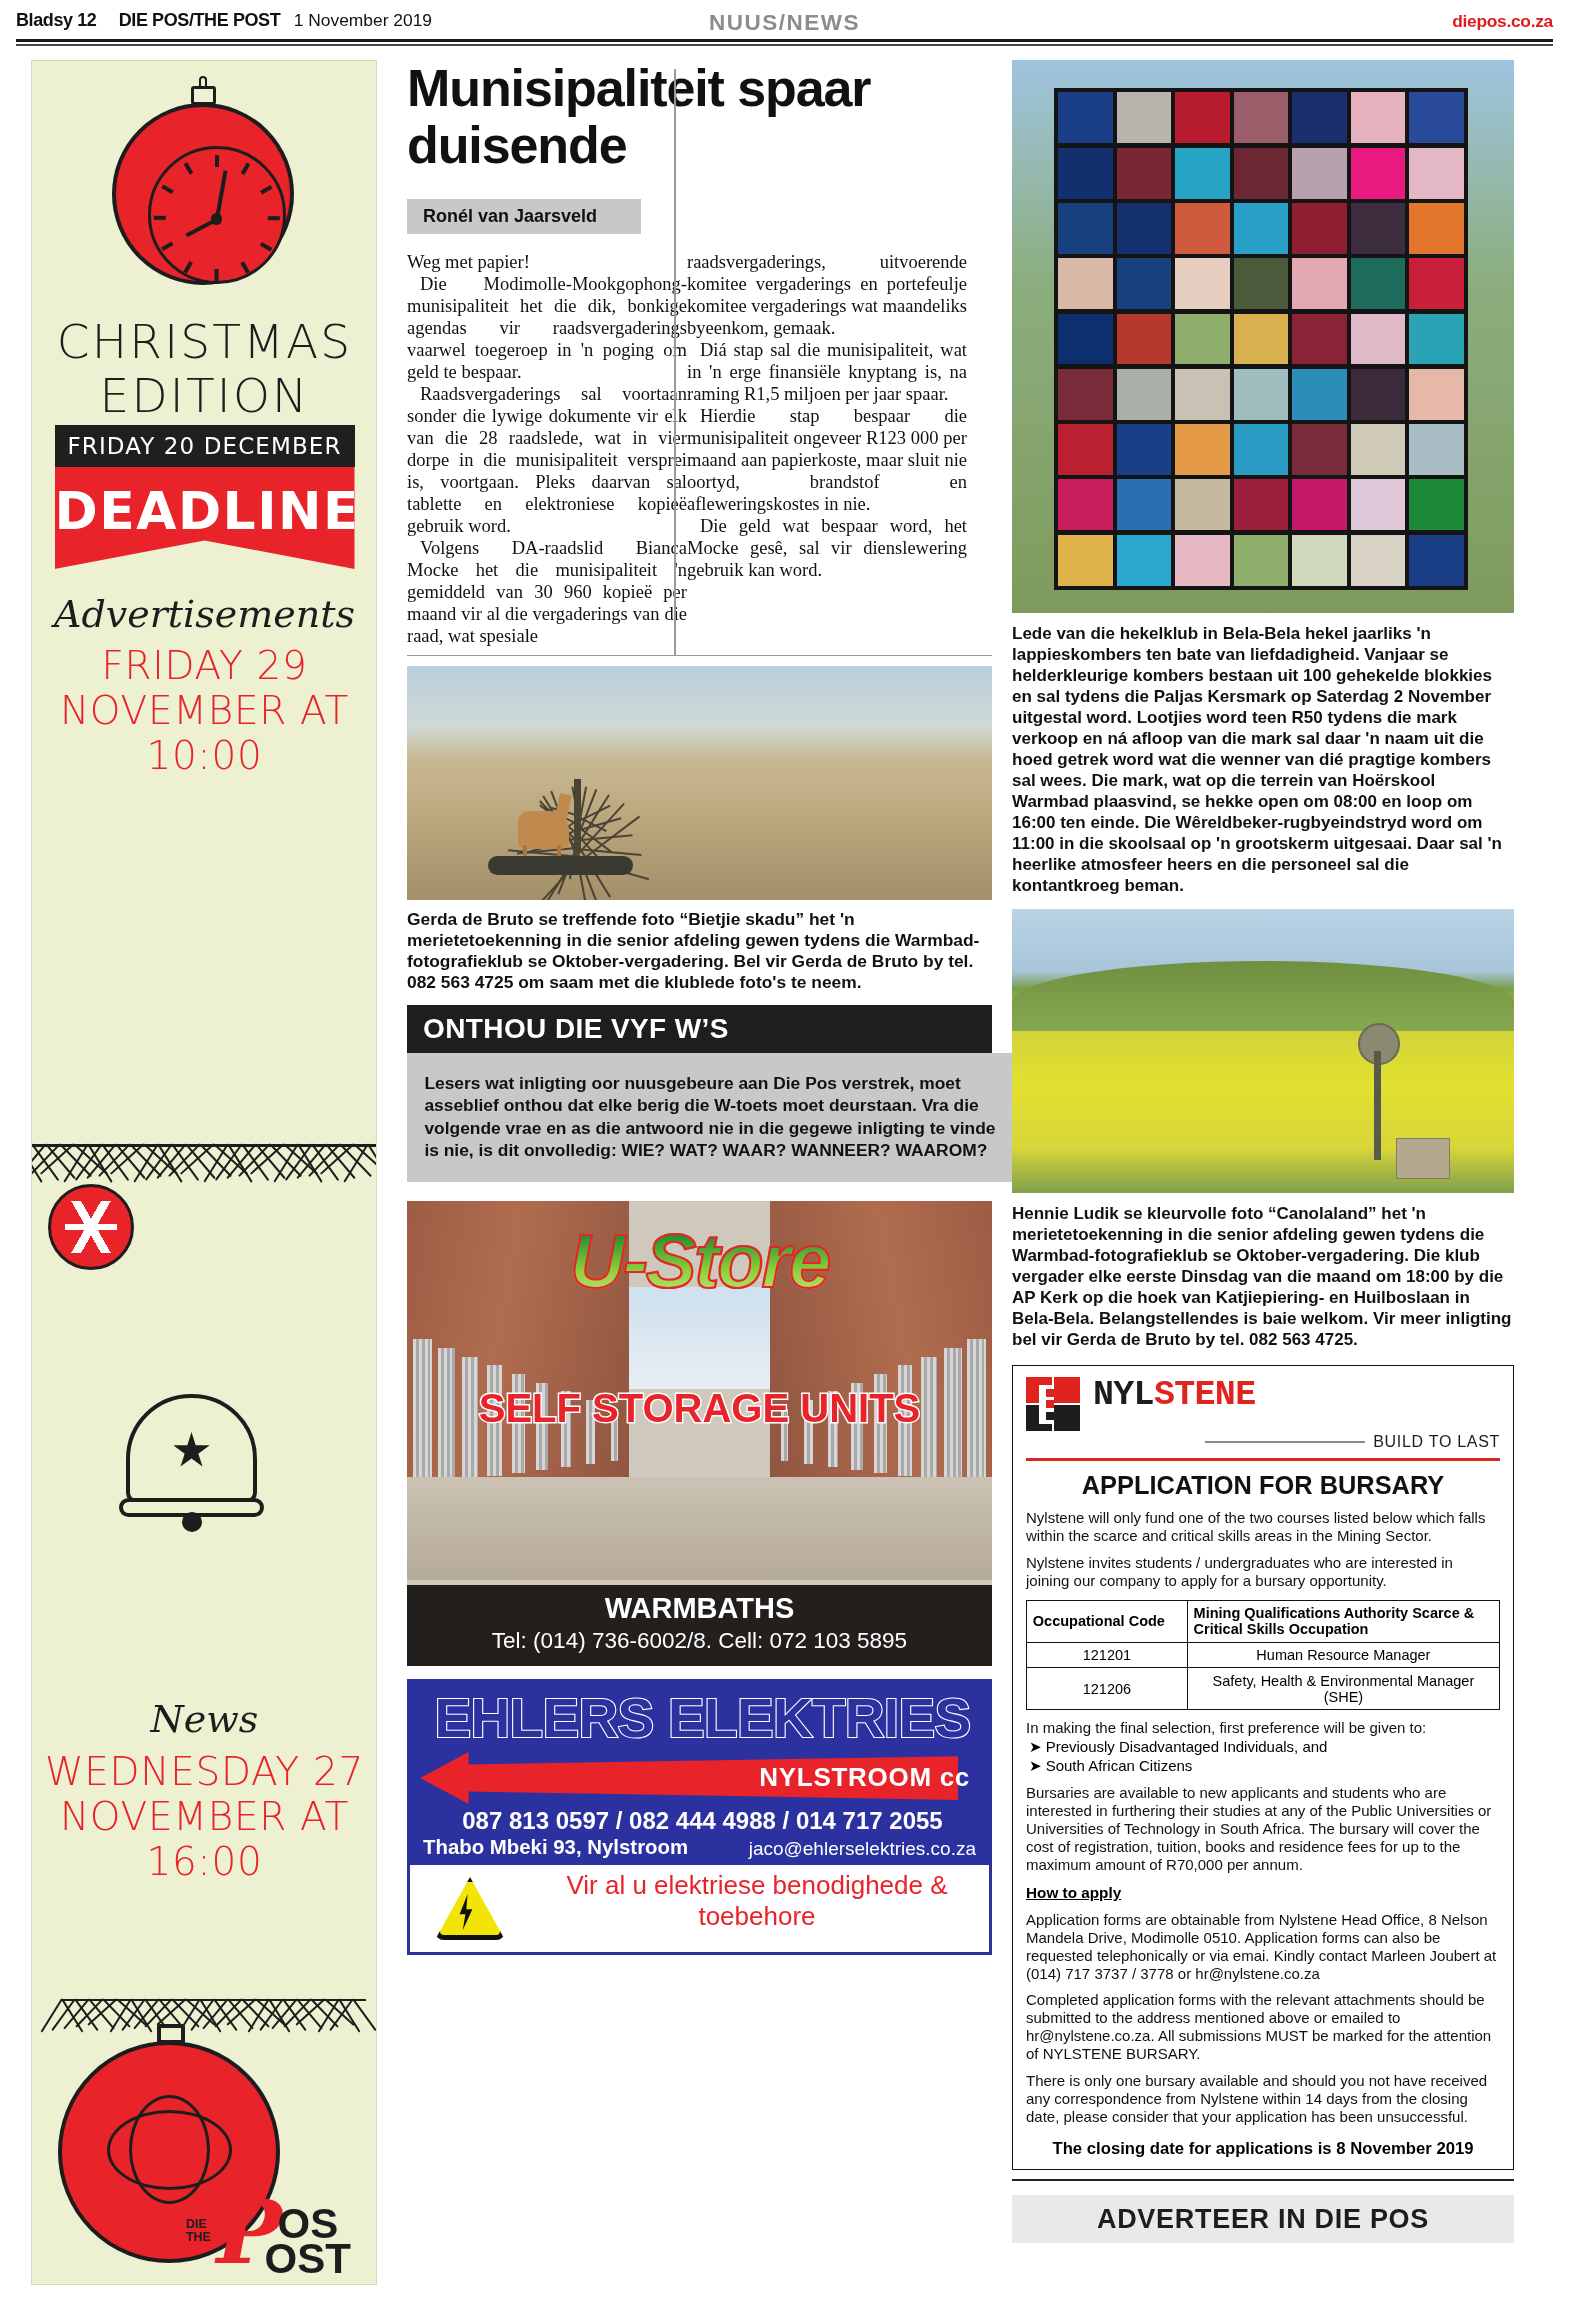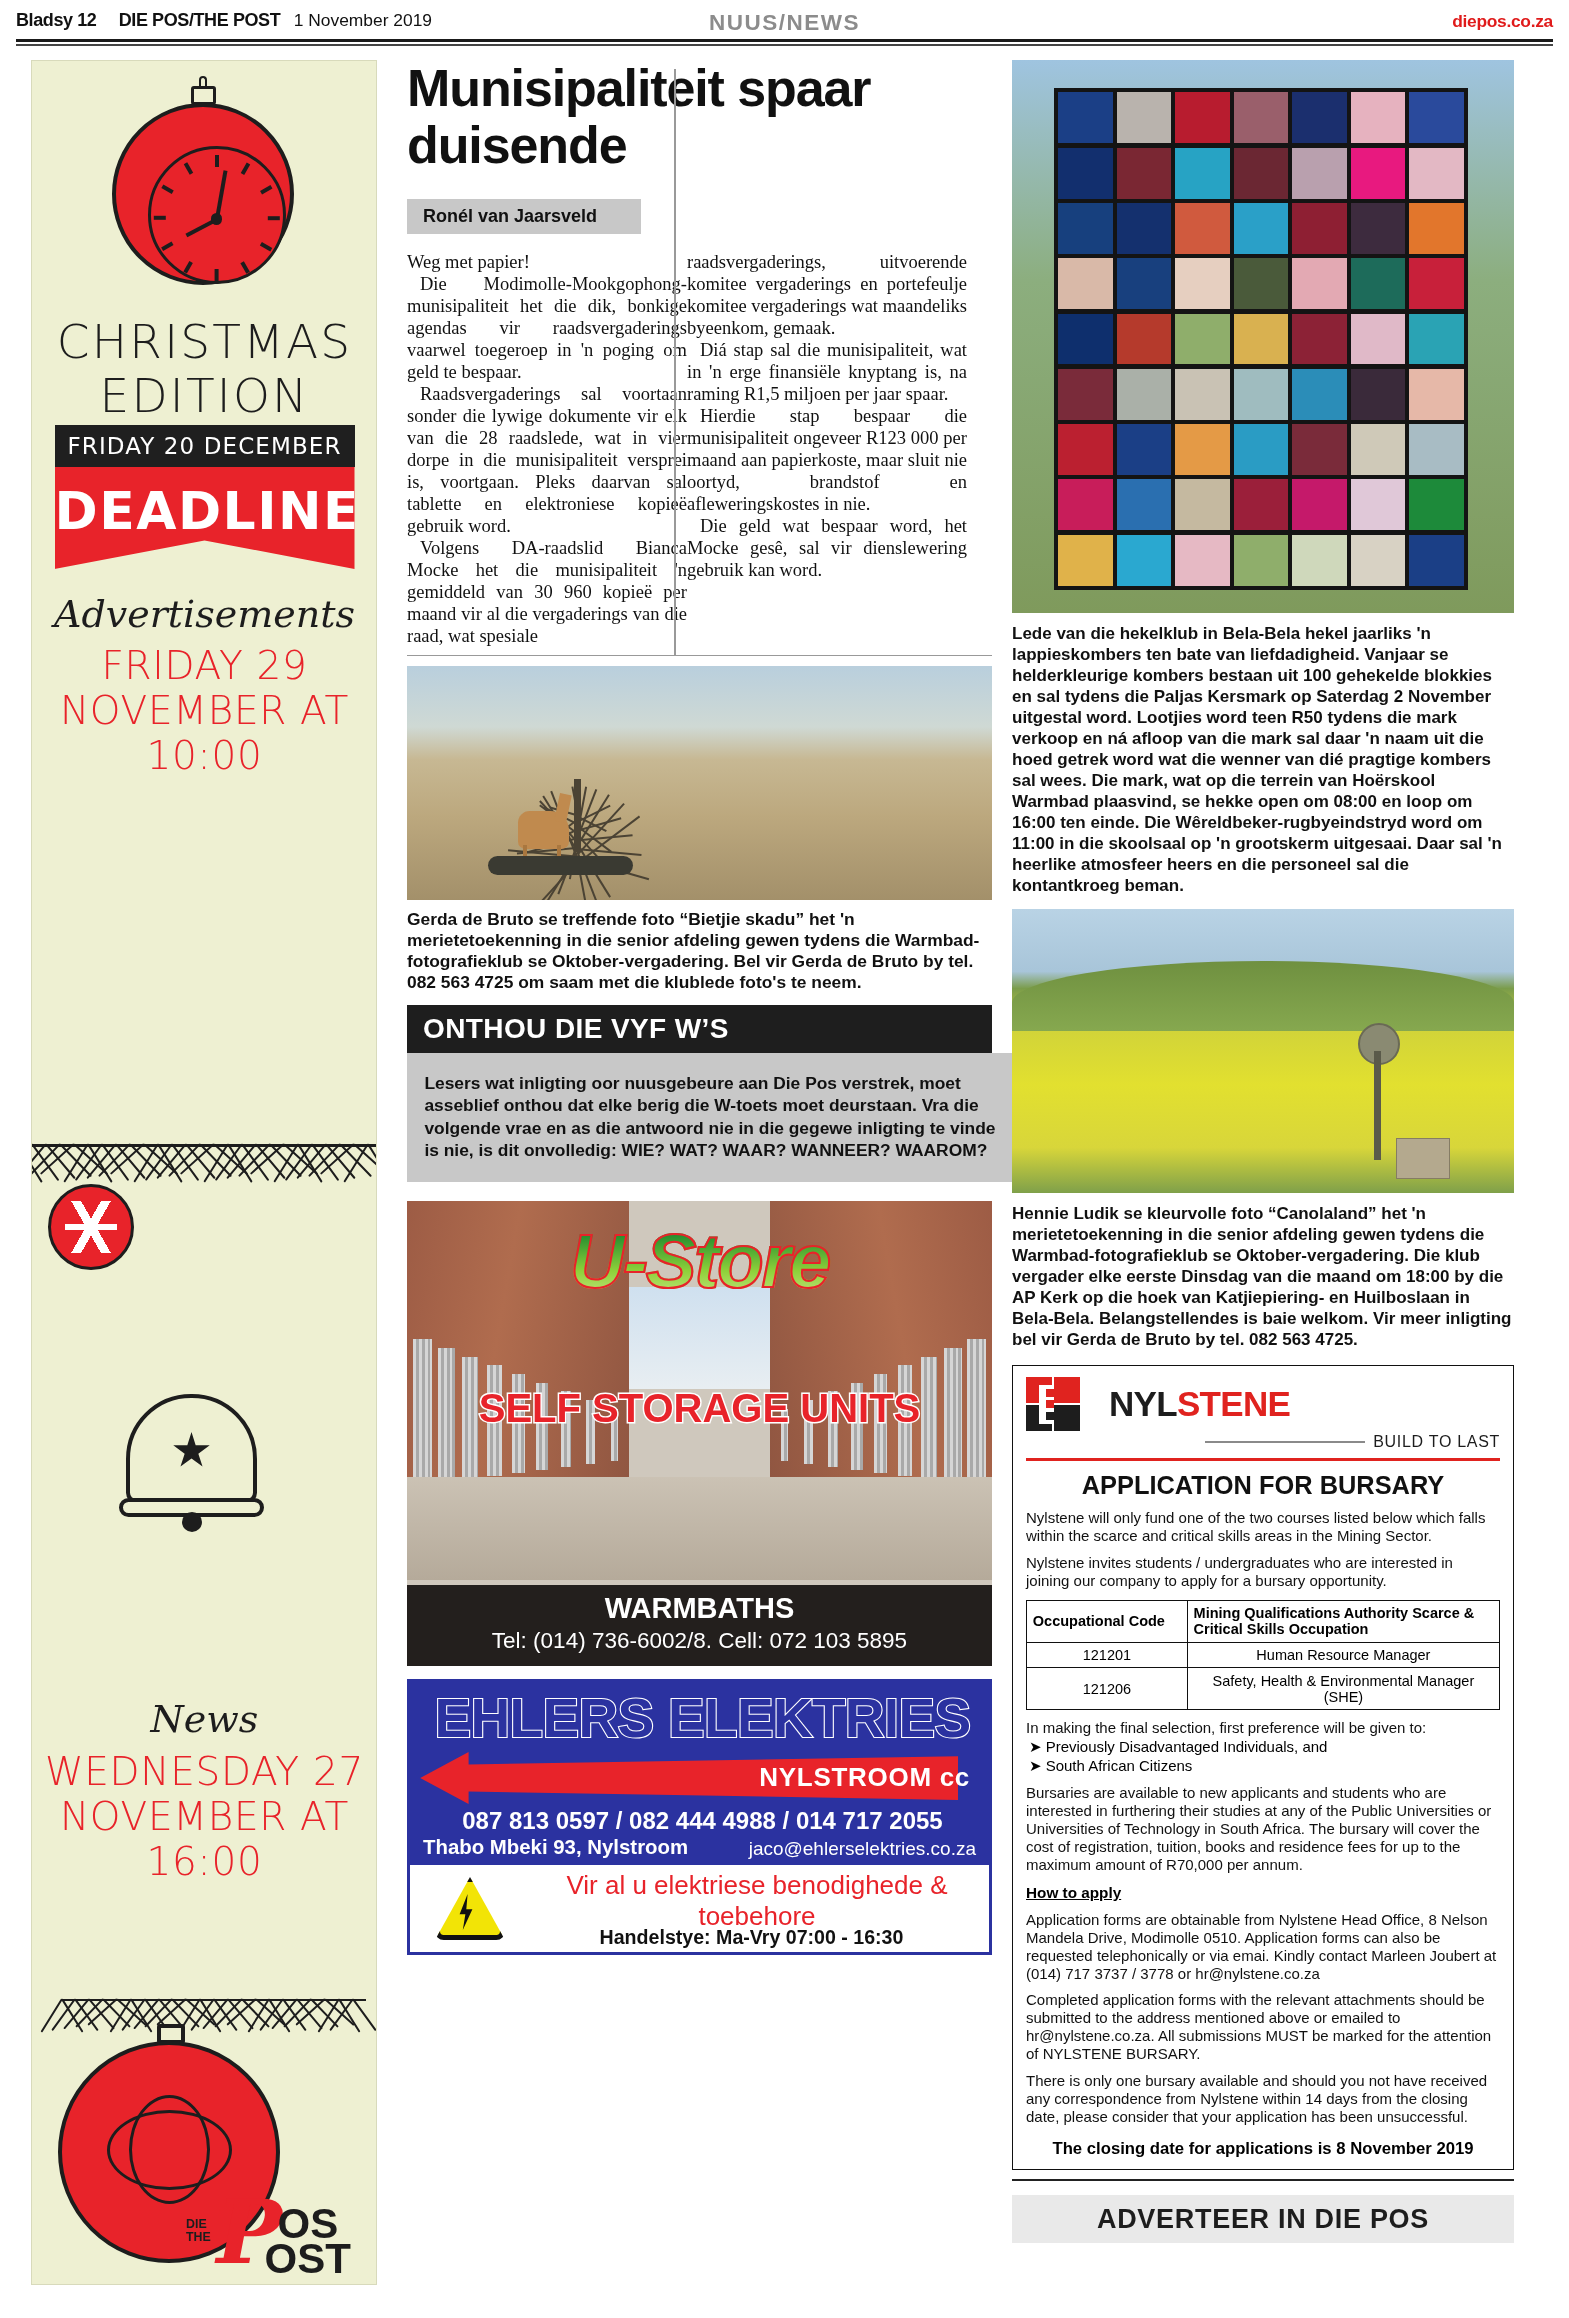--- a/index.html
+++ b/index.html
@@ -228,21 +228,21 @@
   .canola-hill { position:absolute; left:0; top:52px; width:502px; height:70px;
      background:linear-gradient(#6f9040,#86a84f); border-radius:50% 50% 0 0 / 60% 60% 0 0; }
   .windmill { position:absolute; right:95px; top:109px; width:80px; height:145px; }
   .windmill .mast { position:absolute; left:35px; top:33px; width:7.3px; height:109px; background:#5a5a4a; }
   .windmill .fan { position:absolute; left:19px; top:4.4px; width:42px; height:42px;
      border-radius:50%; background:#8a8a72; border:2.9px solid #6a6a55; }
   .shed { position:absolute; right:64px; bottom:14.5px; width:54px; height:41px; background:#b4a98e; border:1.5px solid #857c64; }
   .cap-canola { margin-top:10.2px; font-size:17px; line-height:21px; font-weight:bold; color:#111; }
 
   .nylstene { margin-top:14.5px; width:502px; border:1.5px solid #111; padding:11.6px 13px 10.2px 13px; background:#fff; }
-  .nyl-top { display:flex; align-items:center; gap:29px; }
+  .nyl-top { display:flex; gap:13px;font-family:Liberation Mono, monospace; }
   .nyl-mark { width:54px; height:54px; position:relative; flex:0 0 auto; }
   .nyl-mark .q1 { position:absolute; left:0; top:0; width:26px; height:26px; background:#e0231f; }
   .nyl-mark .q2 { position:absolute; left:0; top:28px; width:26px; height:26px; background:#1d1d1d; }
   .nyl-mark .q3 { position:absolute; left:28px; top:0; width:26px; height:26px; background:#e0231f; }
   .nyl-mark .q4 { position:absolute; left:28px; top:28px; width:26px; height:26px; background:#1d1d1d; }
   .nyl-mark .cut { position:absolute; left:13px; top:7.3px; width:14.5px; height:39px; background:#fff; }
   .nyl-mark .d1 { position:absolute; left:20.4px; top:11.6px; width:8px; height:8px; background:#e0231f; }
   .nyl-mark .d2 { position:absolute; left:20.4px; top:23px; width:8px; height:8px; background:#e0231f; }
   .nyl-mark .d3 { position:absolute; left:20.4px; top:35px; width:8px; height:8px; background:#1d1d1d; }
   .nyl-word { font-size:35px; font-weight:bold; letter-spacing:-0.7px; line-height:36px; }
@@ -564,24 +564,20 @@
     <div class="redarrow"></div>
     <div class="name">EHLERS ELEKTRIES</div>
     <div class="nyl">NYLSTROOM cc</div>
     <div class="phones">087 813 0597 / 082 444 4988 / 014 717 2055</div>
     <div class="addr">Thabo Mbeki 93, Nylstroom</div>
     <div class="mail">jaco@ehlerselektries.co.za</div>
     <div class="bolt"></div>
     <div class="boltg"></div>
     <div class="redline">Vir al u elektriese
 benodighede &amp; toebehore</div>
-    <div class="hours">
-      <div>Handelstye:  Ma-Vry 07:00 - 16:30</div>
-      <div>Sat          08:30 - 12:00</div>
-    </div>
   </div>
 </div>
 
 <div id="right-col">
 
   <div class="photo-blanket">
     <div class="blanket-grid" id="blanket-grid">
         <div style="background: rgb(27, 63, 134);"></div>
         <div style="background: rgb(185, 179, 173);"></div>
         <div style="background: rgb(184, 28, 47);"></div>

